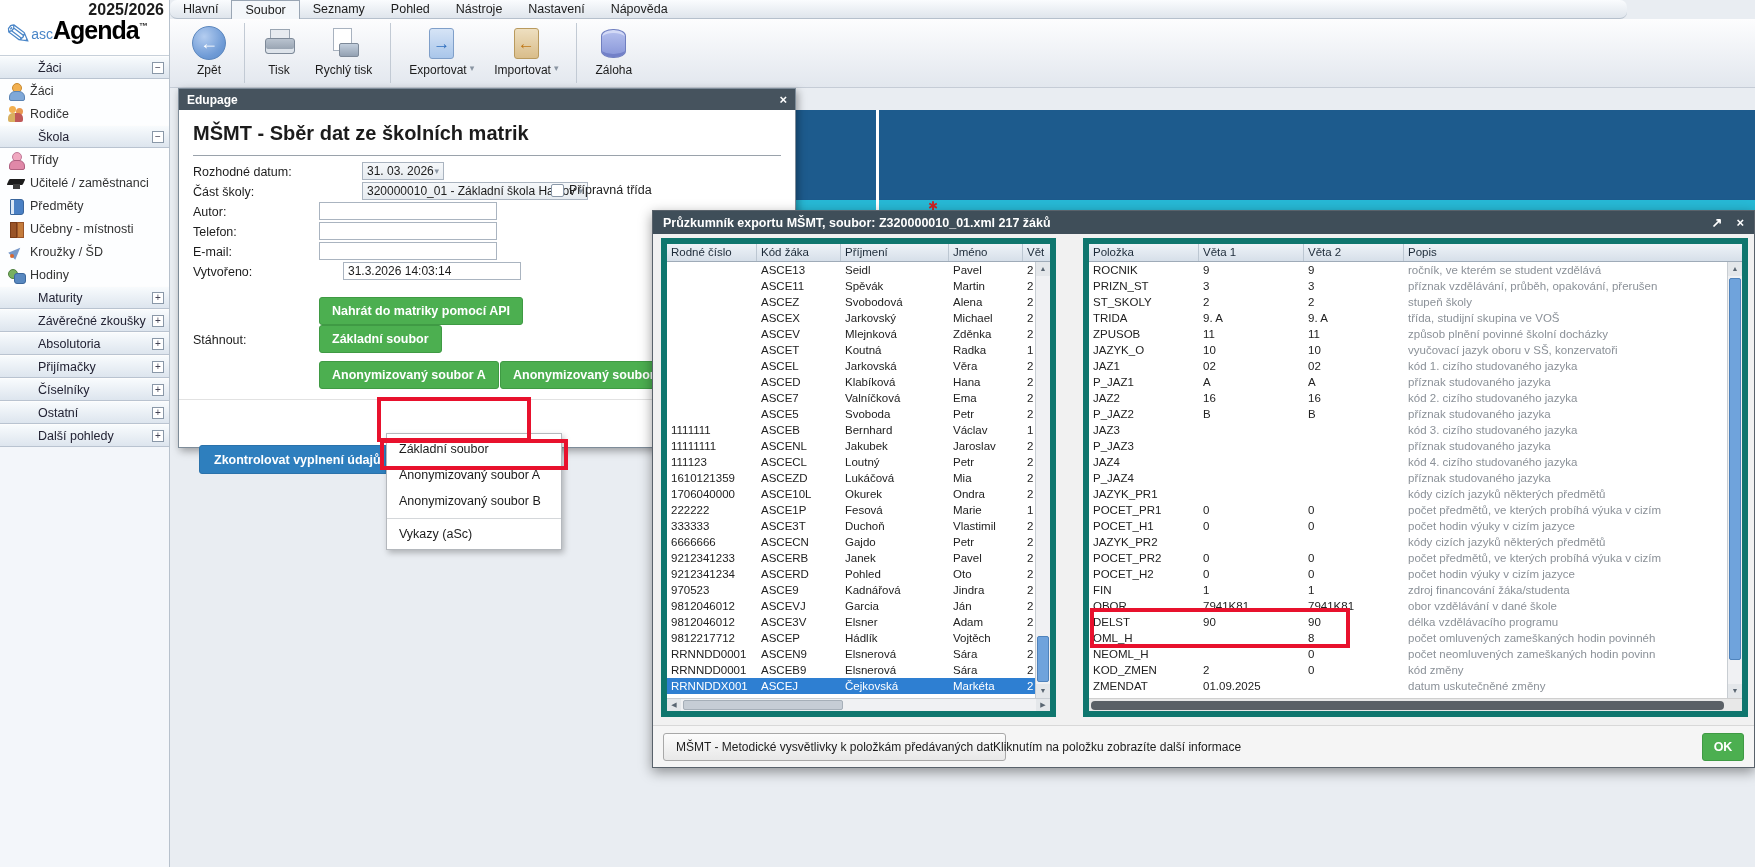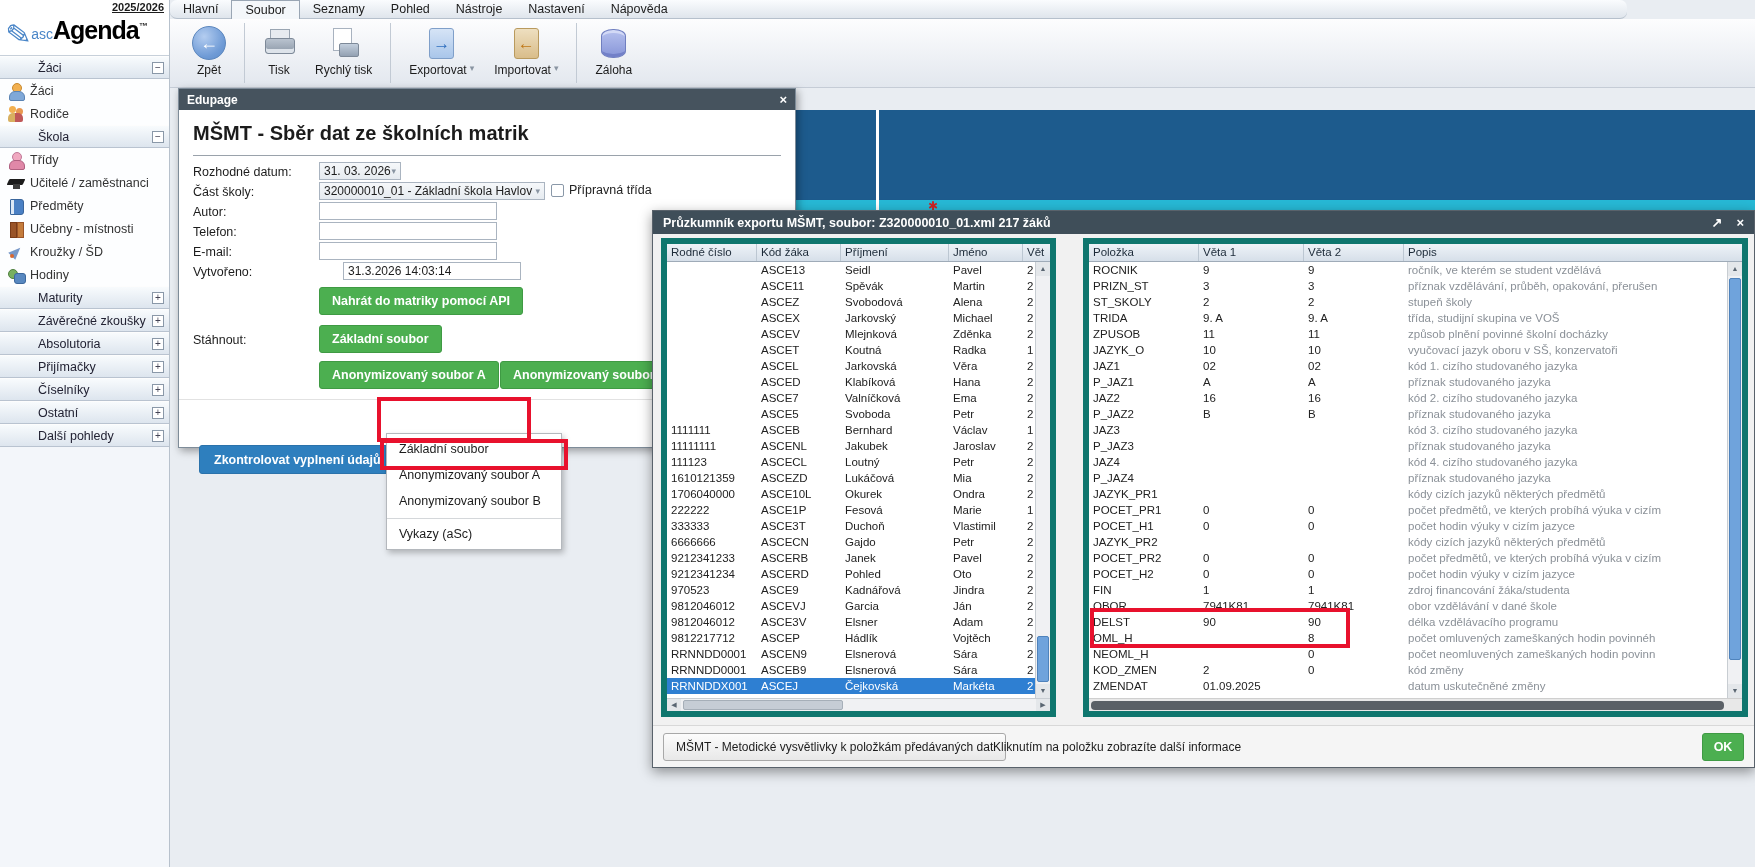--- a/index.html
+++ b/index.html
@@ -2,21 +2,21 @@
 <html><head>
 <meta charset="utf-8">
 <style>
   * { box-sizing: border-box; margin: 0; padding: 0; }
   html,body { width:1755px; height:867px; overflow:hidden; }
   body { position:relative; font-family:"Liberation Sans", sans-serif; background:#e9edf2; color:#222; }
 
   
   .sidebar { position:absolute; left:0; top:0; width:170px; height:867px; background:#f3f6fa; border-right:1px solid #b7c1cc; z-index:5; }
   .logo-area { height:56px; background:#fff; border-bottom:1px solid #c7d0da; position:relative; }
-  .year { position:absolute; top:1px; right:5px; font-size:11px; font-weight:bold; color:#1c1c1c;text-decoration:underline; }
+  .year { position:absolute; top:1px; right:5px; font-size:16px; font-weight:bold; color:#1c1c1c; }
   .logo { position:absolute; left:6px; top:16px; white-space:nowrap; }
   .pencil { color:#4a86c8; font-size:30px; display:inline-block; transform:rotate(-8deg); vertical-align:-6px; }
   .logo-asc { color:#4a86c8; font-size:14px; }
   .logo-agenda { color:#000000; font-size:25px; font-weight:bold; letter-spacing:-1px; }
   .logo-tm { font-size:9px; vertical-align:10px; font-weight:bold; }
   .sb-row { height:23px; display:flex; align-items:center; font-size:12.5px; cursor:default; }
   .sb-row.group { background:linear-gradient(#f8fbfd,#dde5ee); border-bottom:1px solid #b9c3d0; border-top:1px solid #fdfdfd; padding-left:8px; color:#223; }
   .sb-row.item { background:#fdfeff; color:#333; }
   .sb-exp { margin-left:auto; margin-right:5px; width:12px; height:12px; border:1px solid #8a98a8; background:#fff; font-size:10px; line-height:10px; text-align:center; color:#445; }
   .group .sb-exp { display:block; }
@@ -69,21 +69,21 @@
   .bg-flower { position:absolute; left:928px; top:199px; width:14px; height:14px; color:#cc2222; font-size:12px; line-height:14px; z-index:2; }
 
   
   .dialog { position:absolute; left:178px; top:88px; width:618px; height:360px; background:#fff; border:1px solid #7e8c99; box-shadow:2px 3px 8px rgba(0,0,0,.35); z-index:10; }
   .dlg-titlebar { height:21px; background:#46535e; color:#fff; font-size:12px; font-weight:bold; display:flex; align-items:center; padding:0 8px; }
   .dlg-close { margin-left:auto; font-size:13px; font-weight:bold; color:#fff; cursor:default; }
   .dlg-title { font-size:20px; font-weight:bold; color:#1c1c1c; margin:12px 14px 10px; }
   .dlg-rule { border-bottom:1px solid #9aa2ab; margin:0 14px; }
   .frm-label { position:absolute; left:14px; font-size:12.5px; color:#1c1c1c; }
   .frm-ctl { position:absolute; left:140px; height:18px; border:1px solid #aab4c0; background:#fff; font-size:12px; color:#1c1c1c; padding:1px 4px; display:flex; align-items:center; }
-  .sel { background:linear-gradient(#f6f8fa,#e6ebf0); }
+  .sel { background:linear-gradient(#f6f8fa,#e6ebf0);margin-left:43px; }
   .sel .caret { margin-left:auto; color:#8a95a2; font-size:9px; }
   .cbx-wrap { position:absolute; left:372px; display:flex; align-items:center; font-size:12.5px; }
   .cbx { width:13px; height:13px; border:1px solid #8a98a8; background:#fff; border-radius:2px; margin-right:5px; }
   .btn-green { position:absolute; background:#4caf50; border:1px solid #3f9a44; border-radius:3px; color:#fff; font-size:12.5px; font-weight:bold; display:flex; align-items:center; justify-content:center; padding:0 12px; height:28px; }
   .btn-blue { position:absolute; background:#2e7fbe; border:1px solid #2a72ab; border-radius:3px; color:#fff; font-size:12.5px; font-weight:bold; display:flex; align-items:center; justify-content:center; padding:0 14px; height:29px;margin-top:40px; }
   .dlg-footer-rule { position:absolute; left:0; right:0; top:310px; border-top:1px solid #e2e2e2; }
 
   
   .dropdown { position:absolute; left:386px; top:433px; width:176px; background:#fff; border:1px solid #b4b8bd; box-shadow:2px 3px 6px rgba(0,0,0,.25); z-index:30; padding:2px 0; }
   .dd-item { font-size:12.5px; color:#1c1c1c; padding:6px 12px; }
@@ -365,21 +365,21 @@
   <div class="frm-ctl" style="top:133px;width:178px;"></div>
 
   <span class="frm-label" style="top:156px;">E-mail:</span>
   <div class="frm-ctl" style="top:153px;width:178px;"></div>
 
   <span class="frm-label" style="top:176px;">Vytvořeno:</span>
   <div class="frm-ctl" style="top:173px;width:178px;margin-left:24px;">
     <span>31.3.2026 14:03:14</span>
   </div>
 
-  <div class="btn-green" style="left:140px;top:198px;">Nahrát do matriky pomocí API</div>
+  <div class="btn-green" style="left:140px;top:208px;">Nahrát do matriky pomocí API</div>
 
   <span class="frm-label" style="top:244px;">Stáhnout:</span>
   <div class="btn-green" style="left:140px;top:236px;">Základní soubor</div>
   <div class="btn-green" style="left:140px;top:272px;">Anonymizovaný soubor A</div>
   <div class="btn-green" style="left:321px;top:272px;">Anonymizovaný soubor B</div>
 
   <div class="dlg-footer-rule"></div>
   <div class="btn-blue" style="left:20px;top:316px;">Zkontrolovat vyplnení údajů</div>
   <div class="btn-blue" style="left:206px;top:316px;">
     <span>Průzkumník exportu</span>

